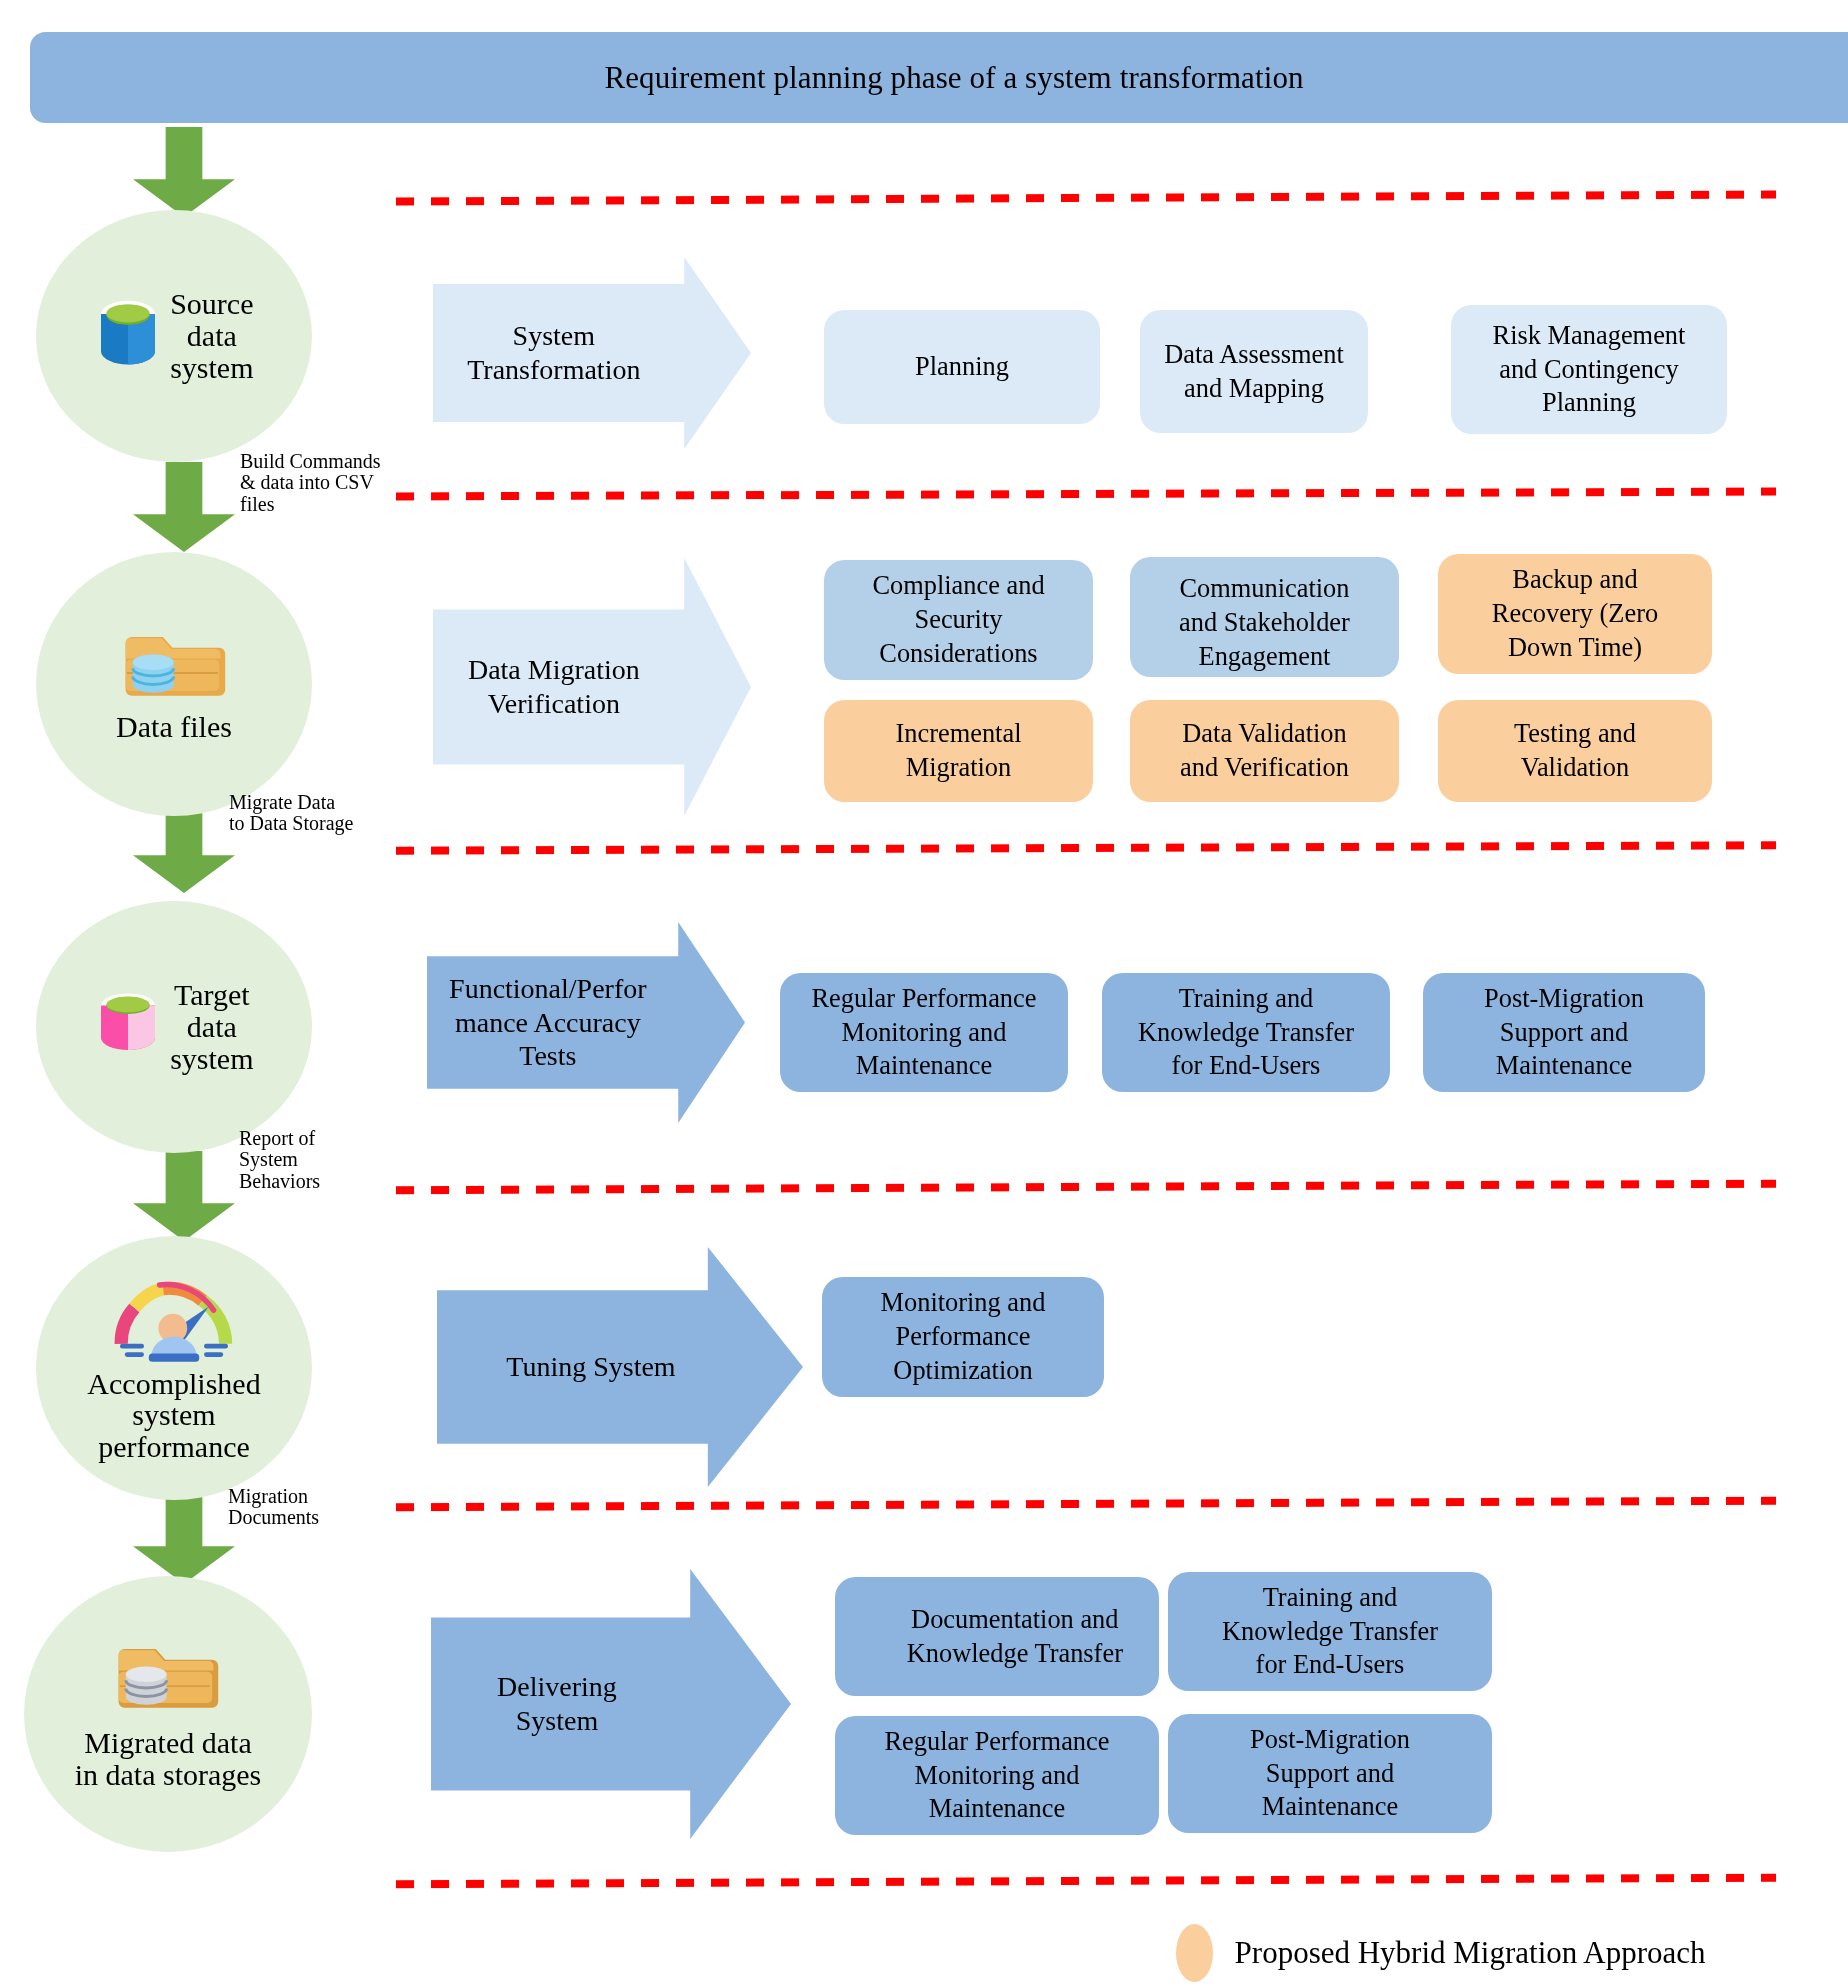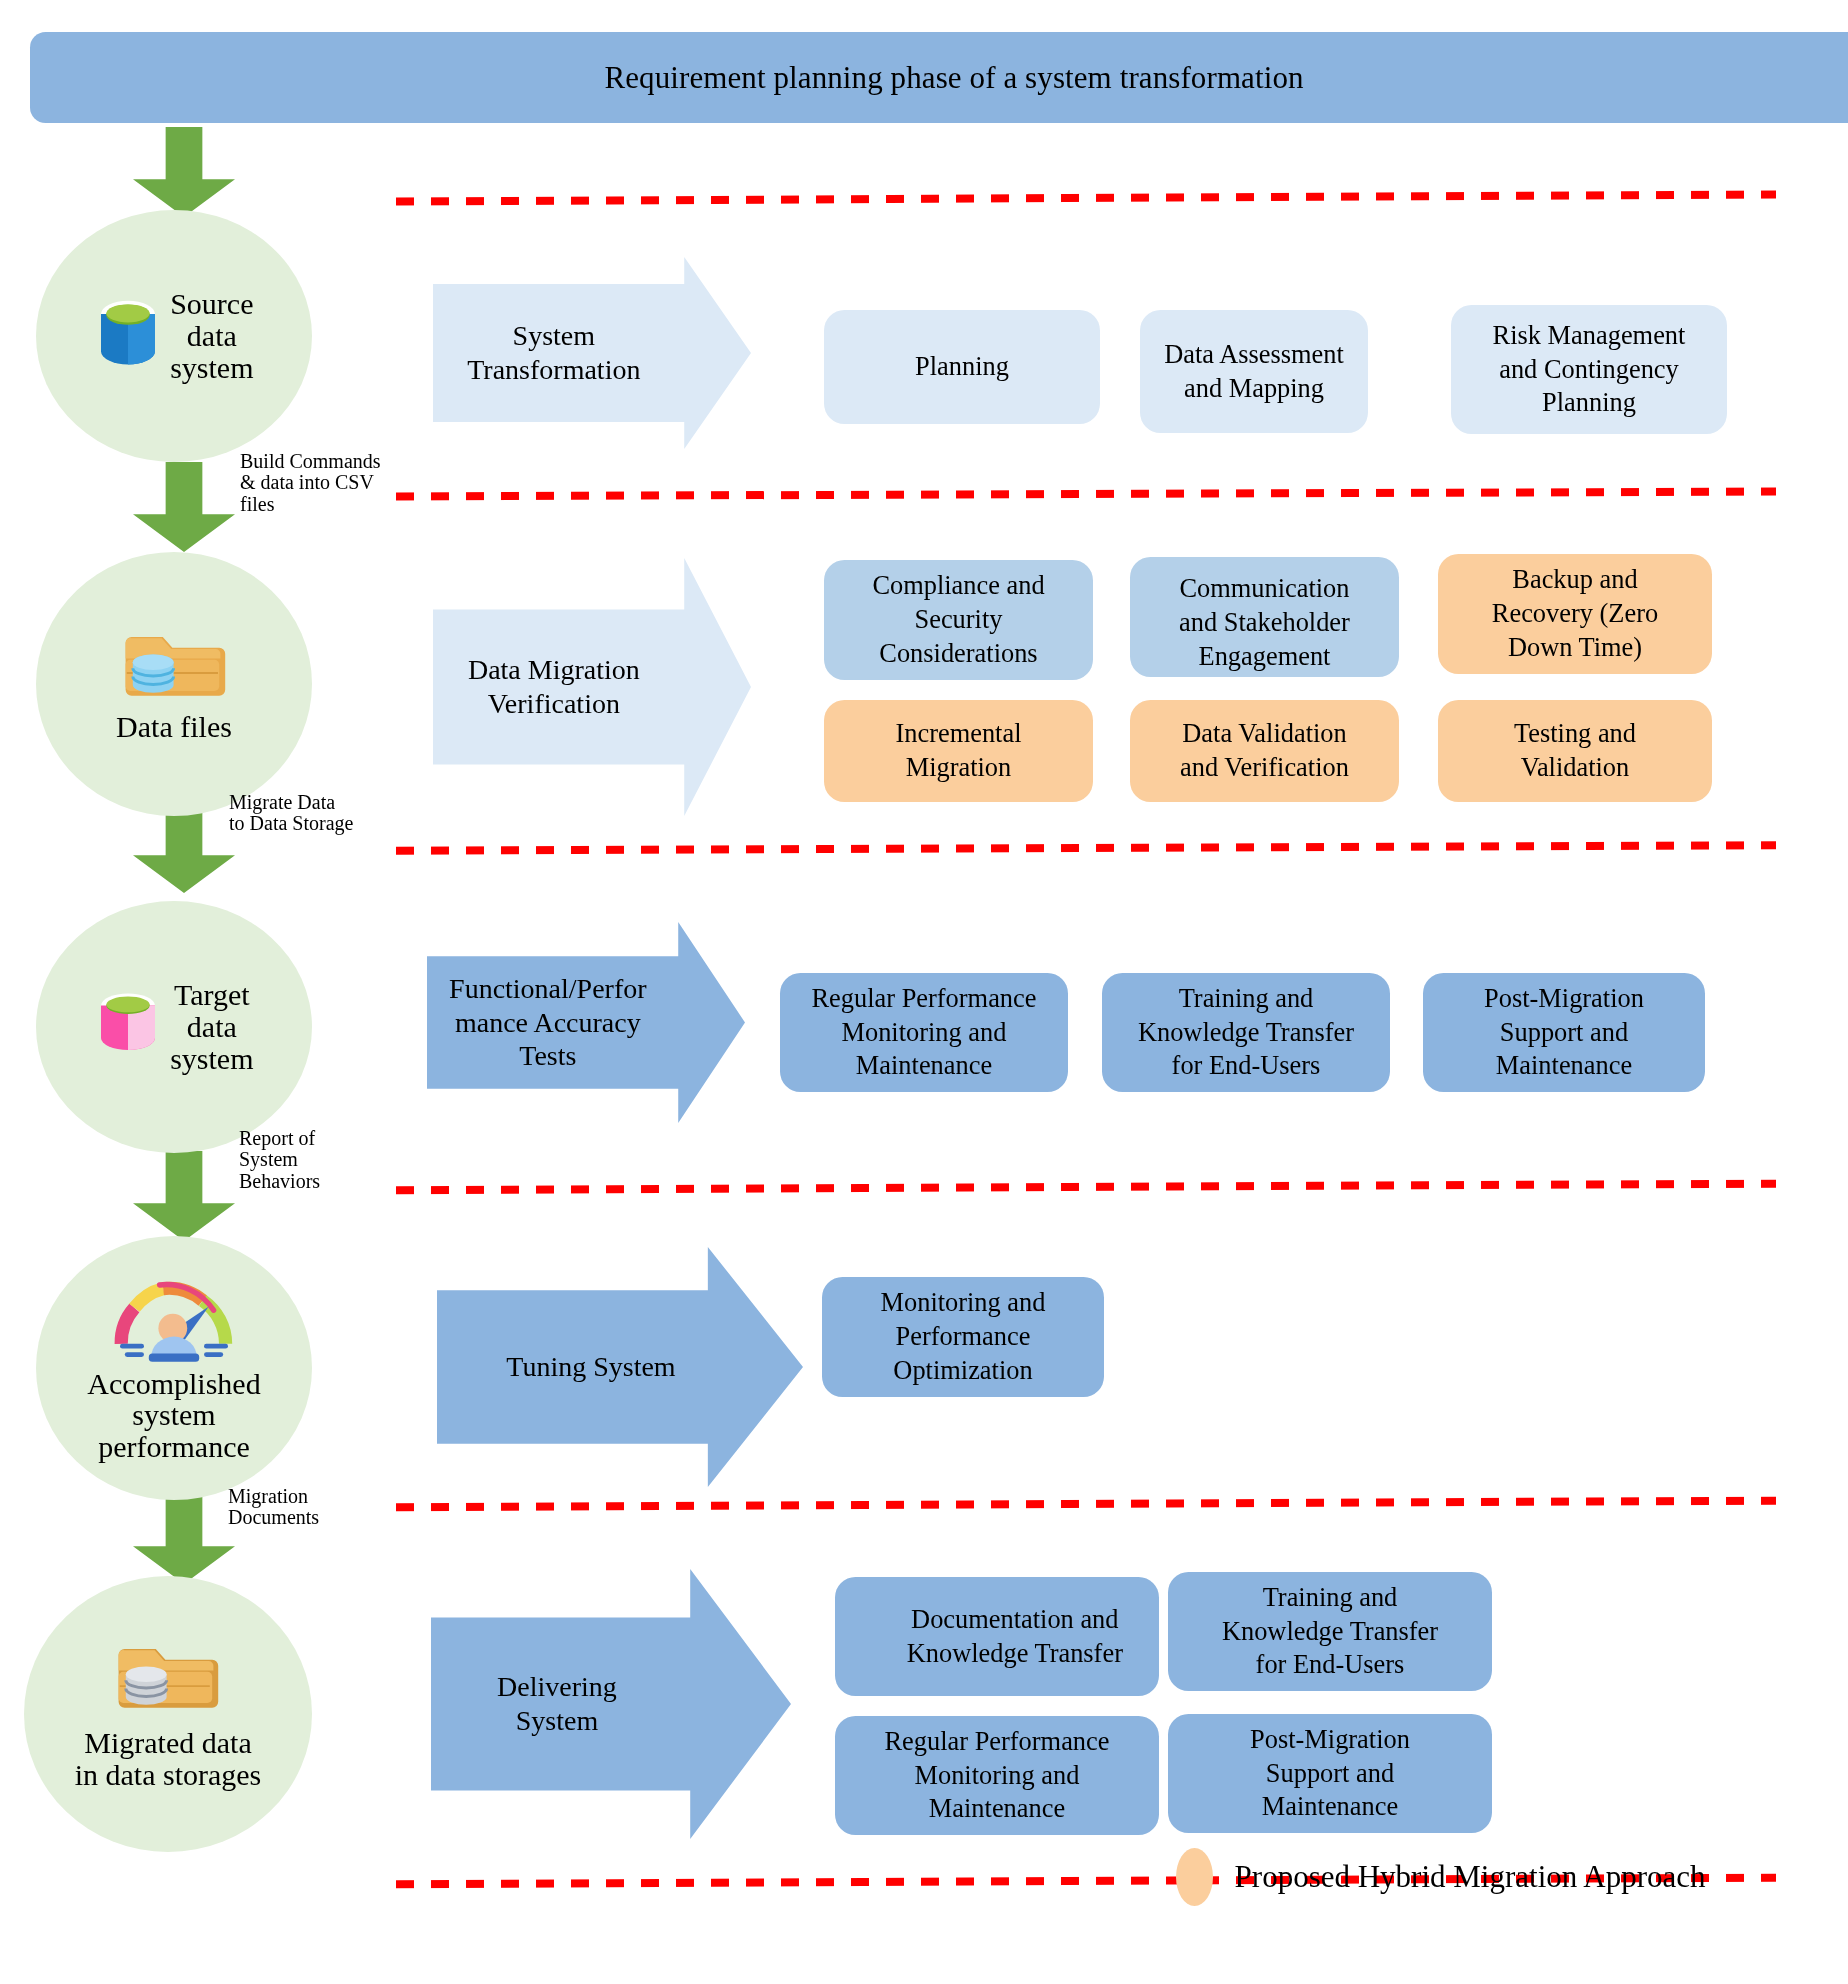--- a/index.html
+++ b/index.html
@@ -295,19 +295,19 @@
     <span style="white-space:pre-line;">Regular Performance
 Monitoring and
 Maintenance</span>
   </div>
   <div class="card c-mid" style="left:1168px;top:1714px;width:324px;height:119px;">
     <span style="white-space:pre-line;">Post-Migration
 Support and
 Maintenance</span>
   </div>
 
-  <div class="legend" style="left:1176px;top:1848px;">
+  <div class="legend" style="left:1176px;top:1924px;">
     <span class="legend-swatch"></span>
     <span class="legend-text">Proposed Hybrid Migration Approach</span>
   </div>
 
 </div>
 
 
 </body></html>

